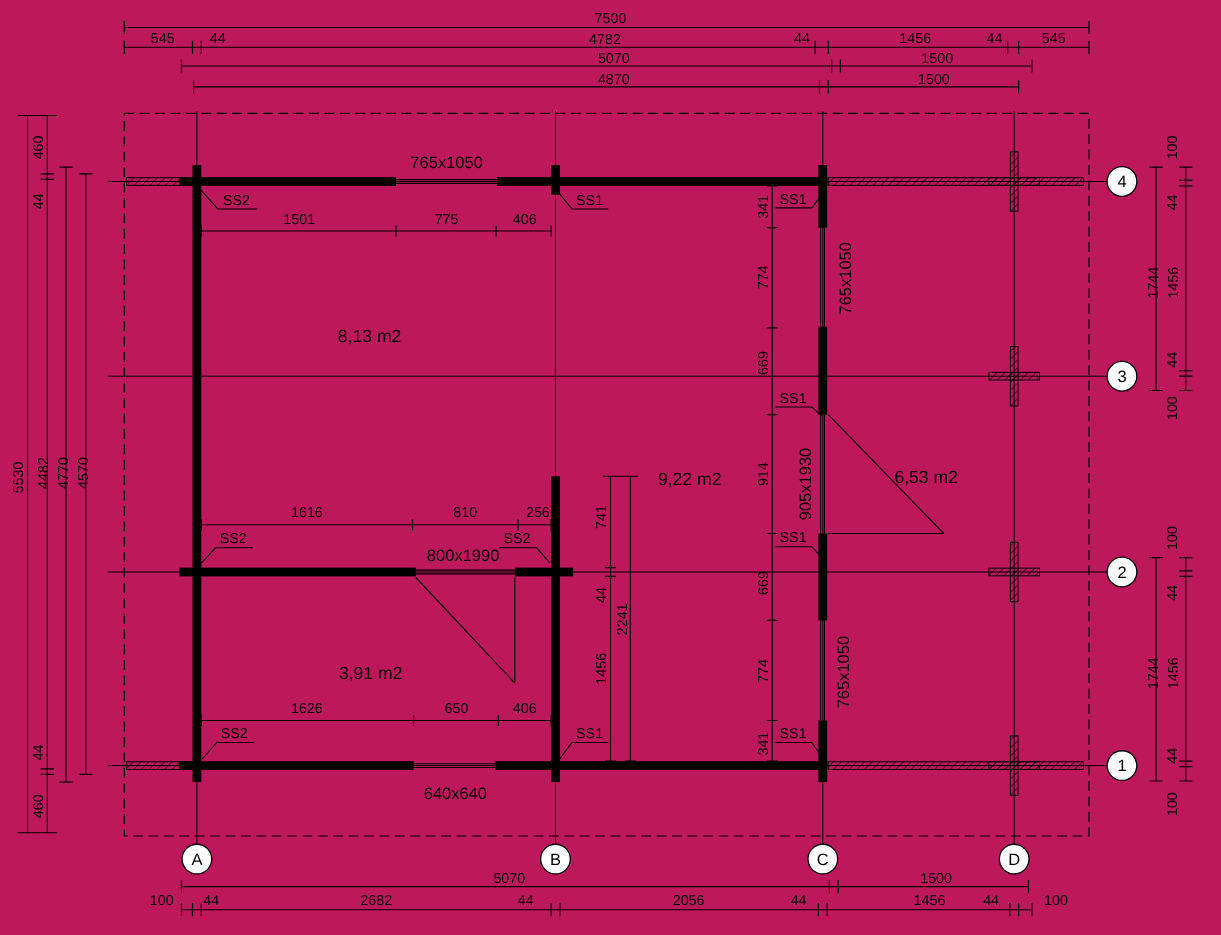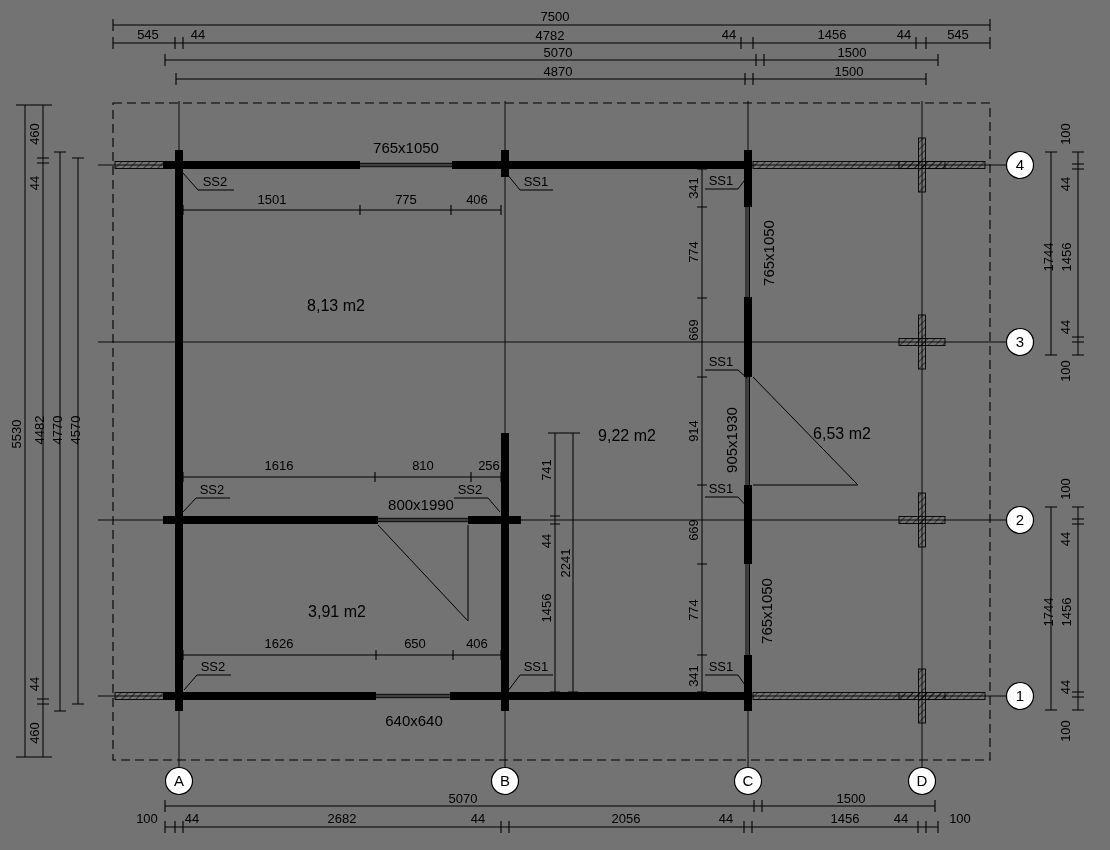--- a/index.html
+++ b/index.html
@@ -1,16 +1,16 @@
 <!DOCTYPE html>
 <html><head>
 <meta charset="utf-8">
 <style>
   html,body{margin:0;padding:0;background:#ffffff;}
-  .page{width:1110px;height:850px;background:#737373;position:relative;overflow:hidden;}
+  .page{width:1110px;height:850px;background:#be185d;position:relative;overflow:hidden;}
   svg{display:block;}
   text{font-family:"Liberation Sans","DejaVu Sans",sans-serif;fill:#000;}
   .dim{font-size:13px;}
   .room{font-size:16px;}
   .open{font-size:15px;}
   .ss{font-size:13px;}
   .bub{font-size:15px;}
   .thin{stroke:#000;stroke-width:0.9;fill:none;}
   .dimln{stroke:#000;stroke-width:1;fill:none;}
   .tick{stroke:#000;stroke-width:1.1;fill:none;}

